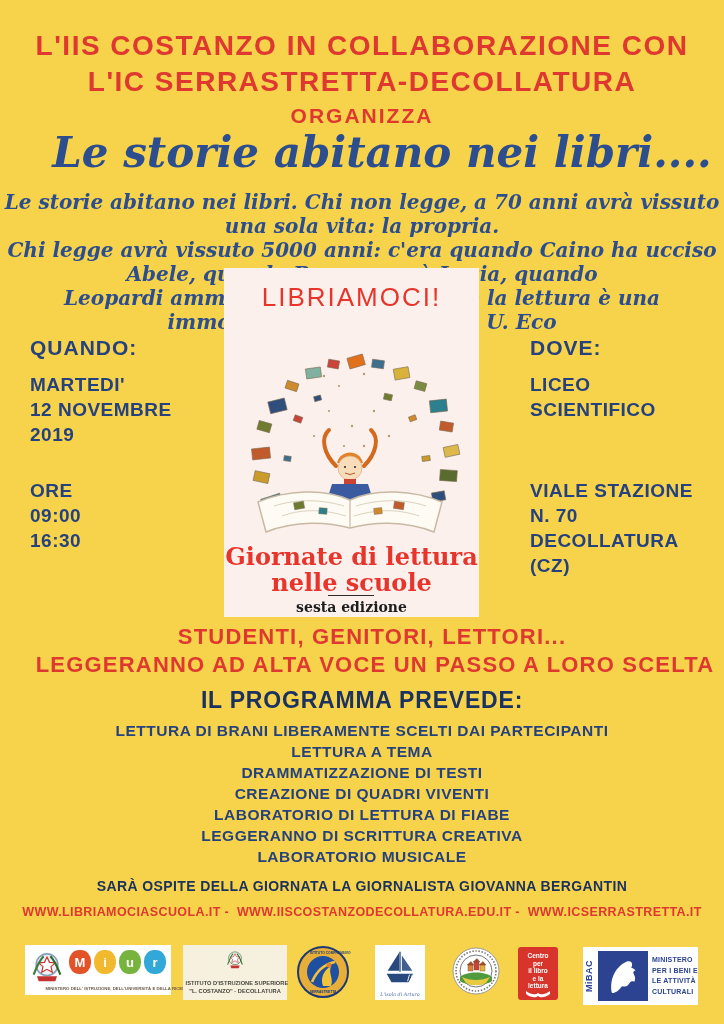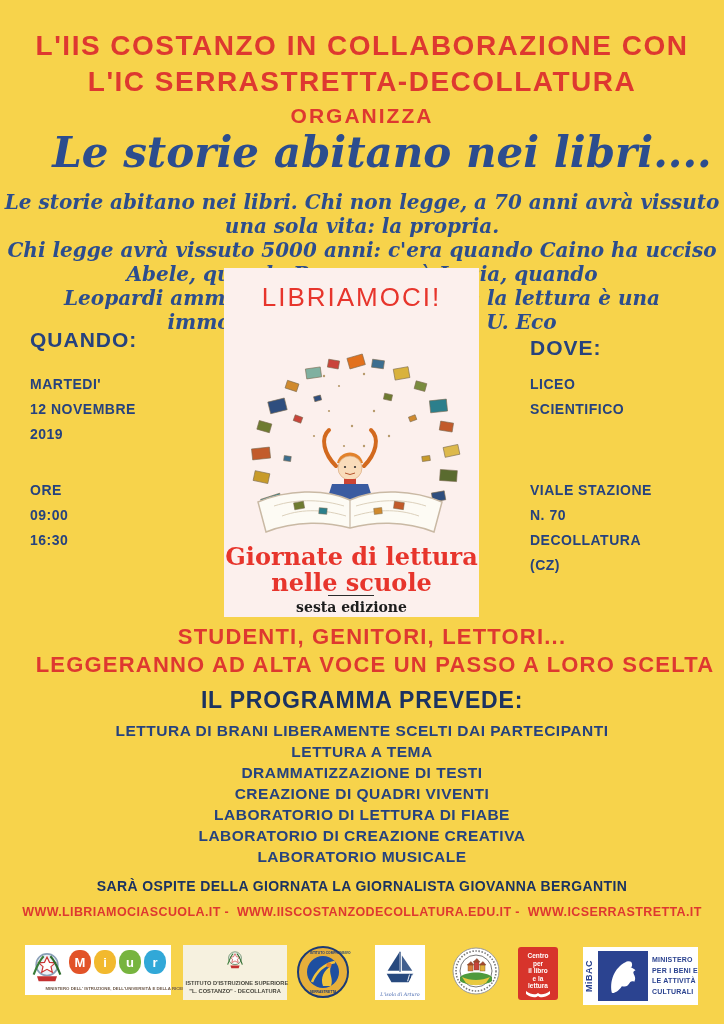--- a/index.html
+++ b/index.html
@@ -12,21 +12,21 @@
   .title{font-size:28px;font-weight:800;color:#DE3830;letter-spacing:1.5px;}
   .organizza{font-size:21px;font-weight:800;color:#DE3830;letter-spacing:2px;}
   .script-title{font-family:"DejaVu Serif",serif;font-style:italic;font-weight:700;
                 font-size:42px;color:#2C4D8E;padding-left:40px;}
   .quote{font-family:"DejaVu Serif",serif;font-style:italic;font-weight:700;
          font-size:20px;color:#2C4D8E;line-height:24px;}
   .quote-author{margin-left:48px;}
 
   
   .col-label{font-size:21px;font-weight:800;color:#26427E;letter-spacing:1px;}
-  .col-text{font-size:14px;font-weight:800;color:#26427E;line-height:25px;letter-spacing:.5px;}
+  .col-text{font-size:19px;font-weight:800;color:#26427E;line-height:25px;letter-spacing:.5px;}
 
   
   .cover{left:224px;top:268px;width:255px;height:349px;background:#FCF0ED;}
   .cover-title{top:14px;font-size:26px;font-weight:400;color:#E7352C;letter-spacing:2px;}
   .cover-illu{top:48px;left:0;}
   .cover-sub{font-family:"DejaVu Serif",serif;font-weight:700;font-size:24px;color:#E7352C;line-height:26px;}
   .cover-divider{left:104px;top:327px;width:46px;height:0;border-top:1.5px solid #2b2b2b;}
   .cover-edition{top:331px;font-family:"DejaVu Serif",serif;font-weight:700;font-size:14px;color:#1d1d1d;}
 
   
@@ -81,21 +81,21 @@
   <div class="abs ctr script-title" style="top:128px;">Le storie abitano nei libri....</div>
 
   <div class="abs ctr quote" style="top:190px;">
     <div>Le storie abitano nei libri. Chi non legge, a 70 anni avrà vissuto una sola vita: la propria.</div>
     <div>Chi legge avrà vissuto 5000 anni: c'era quando Caino ha ucciso Abele, quando Renzo sposò Lucia, quando</div>
     <div>
       <span>Leopardi  ammirava l'infinito…perchè la lettura è una immortalità all'indietro.</span><span class="quote-author">U. Eco</span>
     </div>
   </div>
 
-  <div class="abs col-label" style="left:30px;top:328px;">QUANDO:</div>
+  <div class="abs col-label" style="left:30px;top:336px;">QUANDO:</div>
   <div class="abs col-text" style="left:30px;top:372px;">
     <div>MARTEDI'</div>
     <div>12 NOVEMBRE</div>
     <div>2019</div>
   </div>
   <div class="abs col-text" style="left:30px;top:478px;">
     <div>ORE</div>
     <div>09:00</div>
     <div>16:30</div>
   </div>
@@ -193,21 +193,21 @@
   <div class="abs ctr callout" style="top:624px;padding-left:20px;">STUDENTI, GENITORI, LETTORI...</div>
   <div class="abs ctr callout" style="top:652px;padding-left:26px;">LEGGERANNO AD ALTA VOCE UN PASSO A LORO SCELTA</div>
   <div class="abs ctr prog-head" style="top:679px;">IL PROGRAMMA PREVEDE:</div>
 
   <div class="abs ctr prog-list">
     <div class="prog-item">LETTURA DI BRANI LIBERAMENTE SCELTI DAI PARTECIPANTI</div>
     <div class="prog-item">LETTURA A TEMA</div>
     <div class="prog-item">DRAMMATIZZAZIONE DI TESTI</div>
     <div class="prog-item">CREAZIONE DI QUADRI VIVENTI</div>
     <div class="prog-item">LABORATORIO DI LETTURA DI FIABE</div>
-    <div class="prog-item">LABORATORIO DI CREAZIONE CREATIVA</div>
+    <div class="prog-item">LEGGERANNO DI SCRITTURA CREATIVA</div>
     <div class="prog-item">LABORATORIO MUSICALE</div>
   </div>
 
   <div class="abs ctr guest" style="top:878px;">SARÀ OSPITE DELLA GIORNATA LA GIORNALISTA GIOVANNA BERGANTIN</div>
 
   <div class="abs ctr websites" style="top:905px;">
     <a href="#">WWW.LIBRIAMOCIASCUOLA.IT</a>
     <span>-</span>&nbsp;
     <a href="#">WWW.IISCOSTANZODECOLLATURA.EDU.IT</a>
     <span>-</span>&nbsp;

